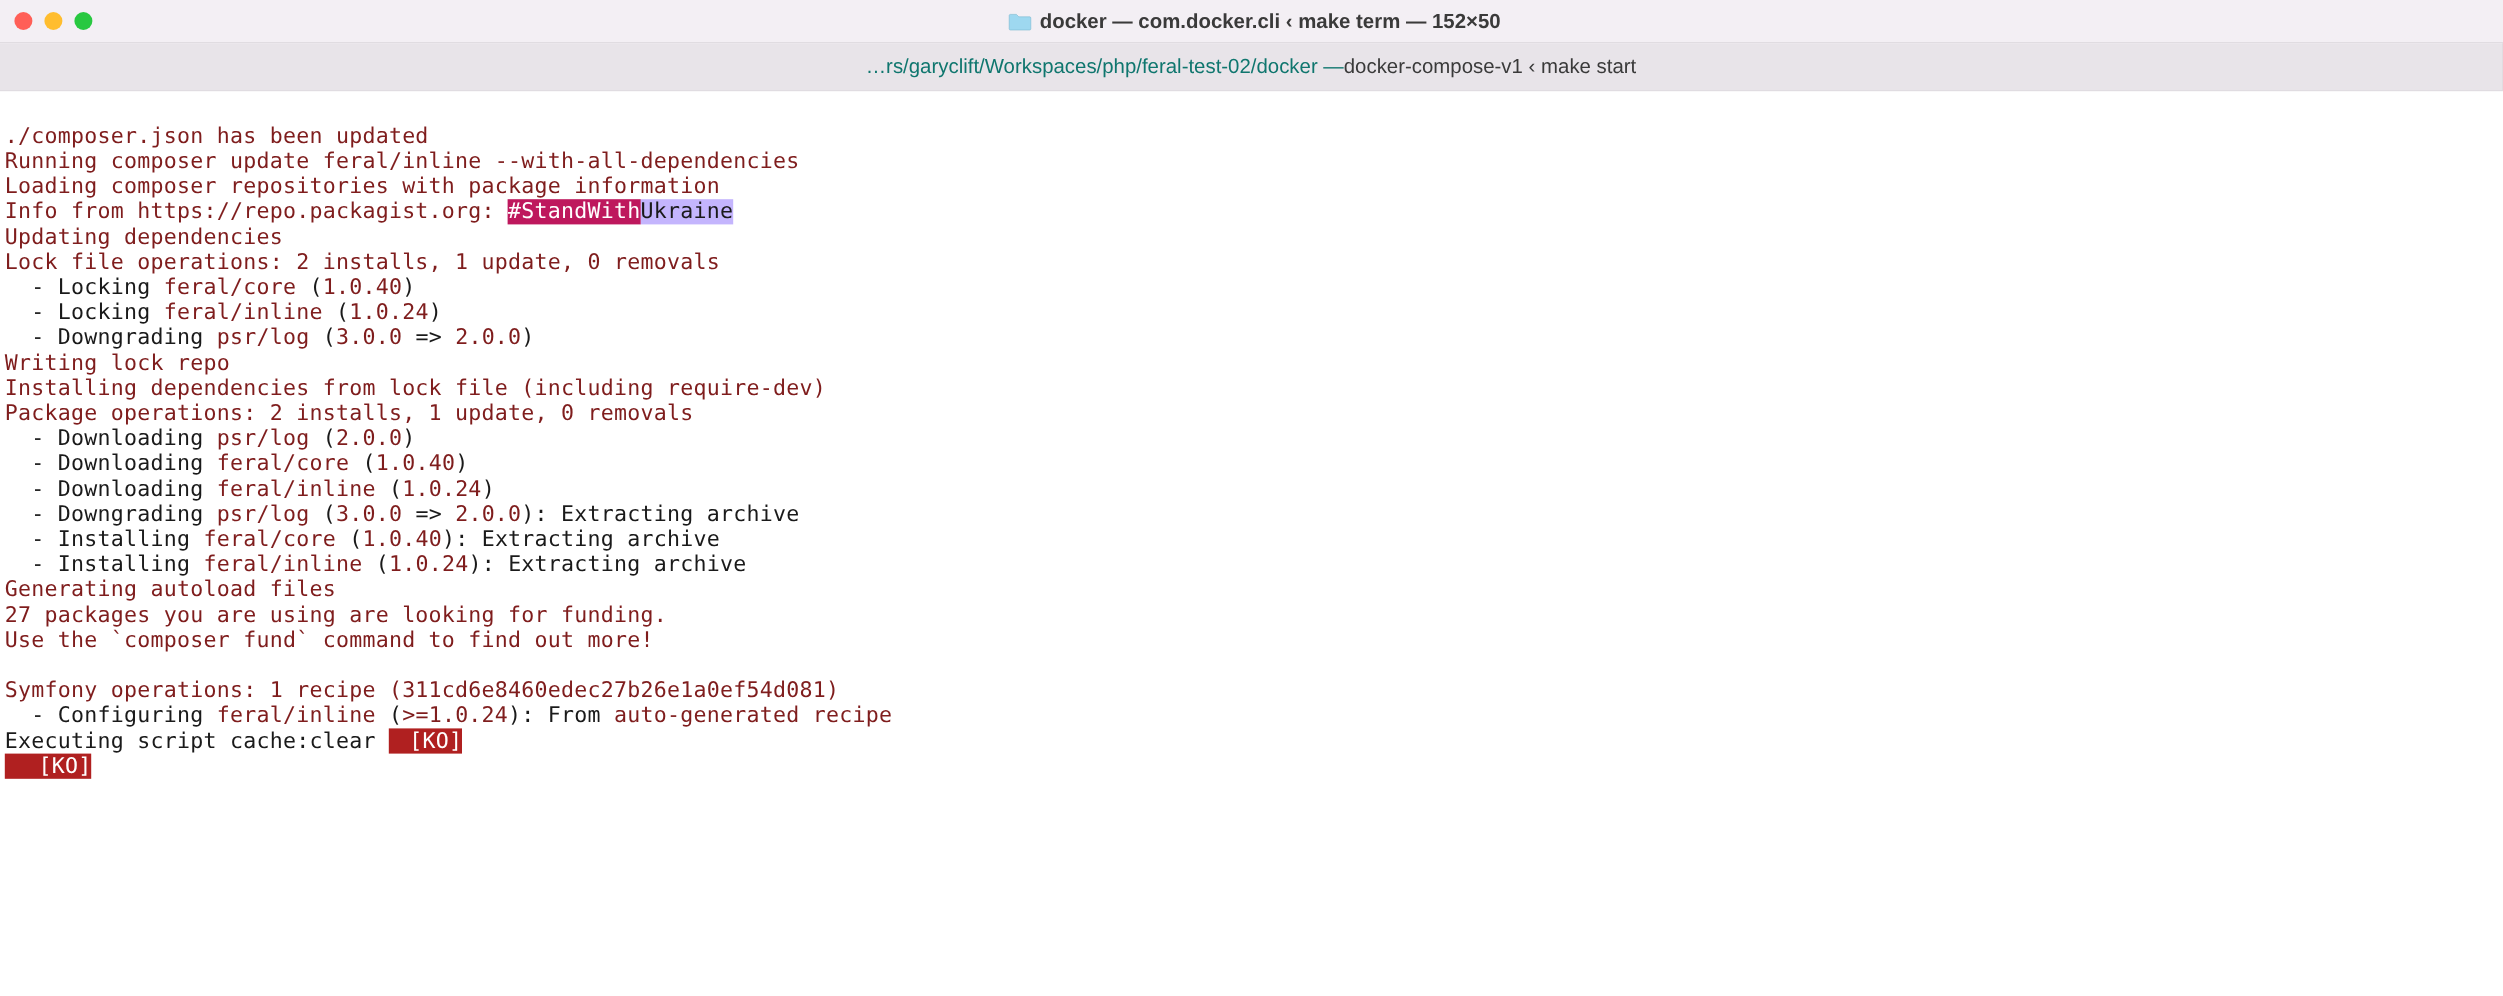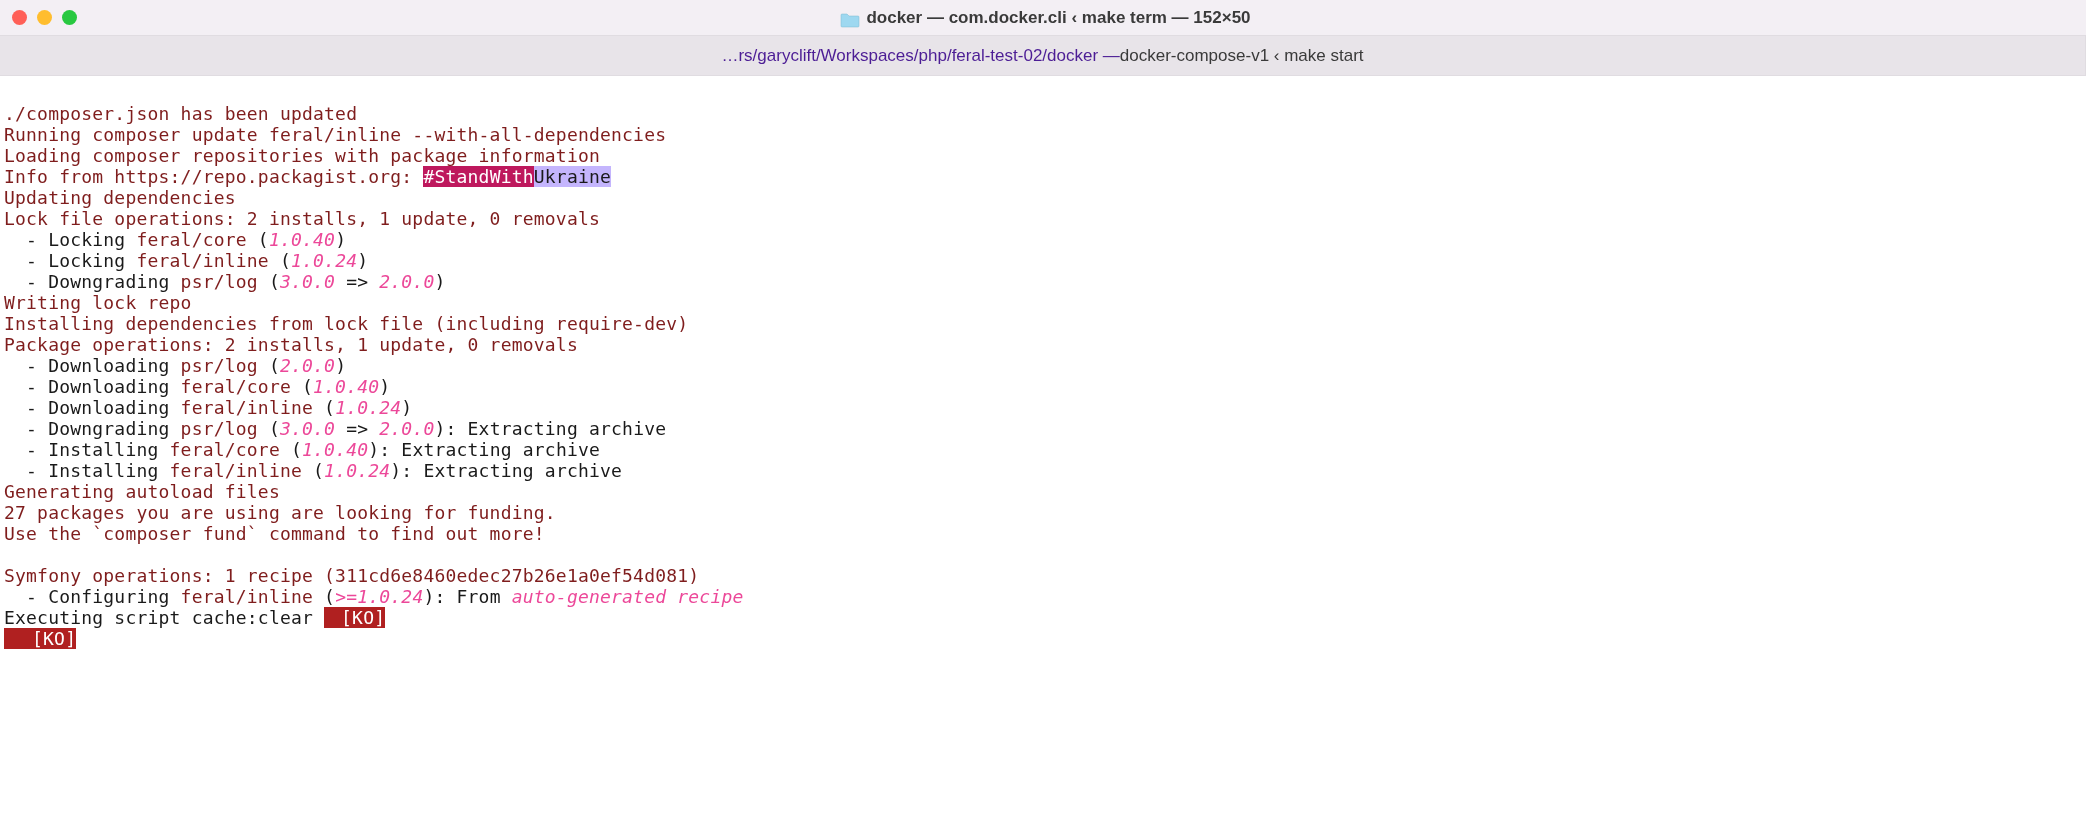--- a/index.html
+++ b/index.html
@@ -28,21 +28,21 @@
     height: 15px;
     border-radius: 50%;
   }
   .tl-close { background: #ff5f57; }
   .tl-min { background: #ffbd2e; }
   .tl-max { background: #28c840; }
   .title-center {
     flex: 1;
     display: flex;
     justify-content: center;
-    align-items: flex-end;
+    align-items: center;
     gap: 6px;
     font-size: 17px;
     font-weight: 600;
     color: #3a3a3a;
   }
   .folder-icon {
     width: 20px;
     height: 16px;
     display: inline-block;
   }
@@ -59,32 +59,32 @@
     justify-content: center;
     font-size: 17px;
     color: #5a5a5a;
     border-right: 1px solid #e0dce1;
     cursor: pointer;
   }
   .tab.active {
     background: #e8e4e9;
     color: #3a3a3a;
   }
-  .tab-path-dim { color: #4c1d95; }
+  .tab-path-dim { color: #0f766e; }
   .tab-path-bold { color: #3a3a3a; font-weight: 500; }
   .terminal {
     font-family: "Menlo", "Monaco", "Consolas", monospace;
     font-size: 18px;
     line-height: 21px;
     padding: 6px 4px;
     white-space: pre;
     letter-spacing: 0.2px;
   }
   .g { color: #7f1d1d; text-align: center; }  
-  .y { color: #ec4899; font-style: italic; }  
+  .y { color: #7f1d1d; }  
   .k { color: #1a1a1a; }  
   .bg-blue { background: #be185d; color: #ffffff; }
   .bg-olive { background: #c4b5fd; color: #1a1a1a; }
   .bg-red { background: #b02020; color: #ffffff; padding-left: 17px; }
 </style>
 </head>
 <body>
 
 <div class="titlebar">
   <div class="traffic-lights">

